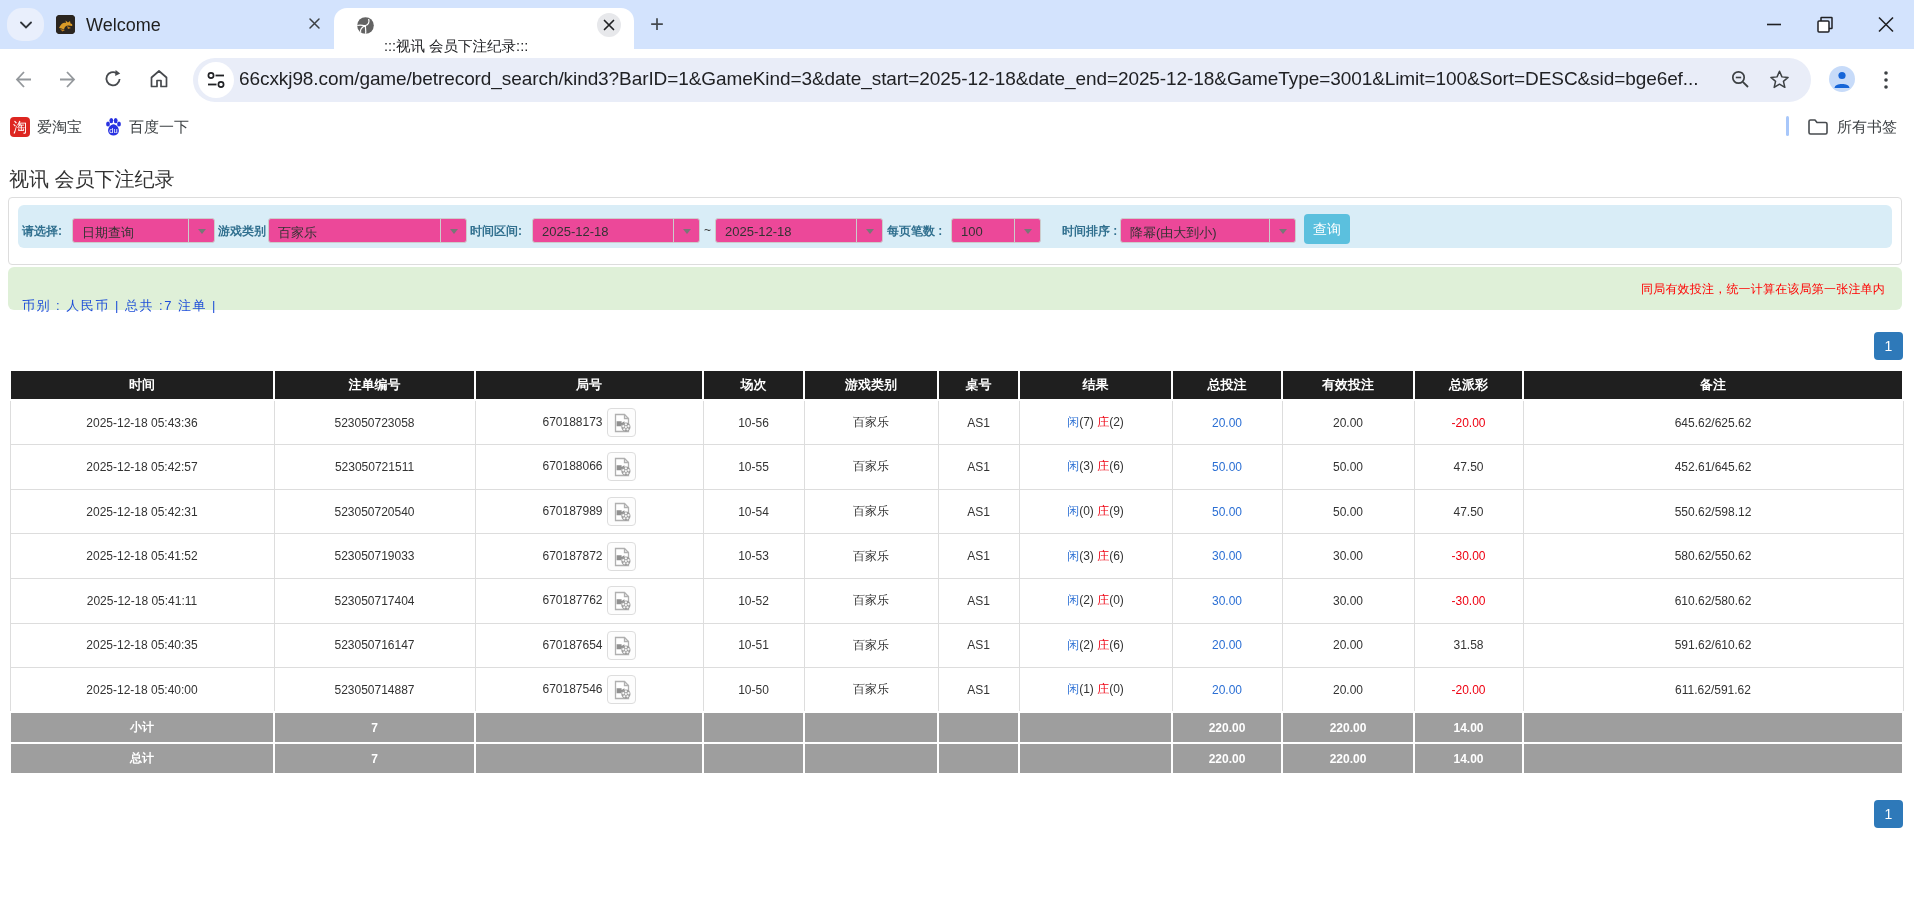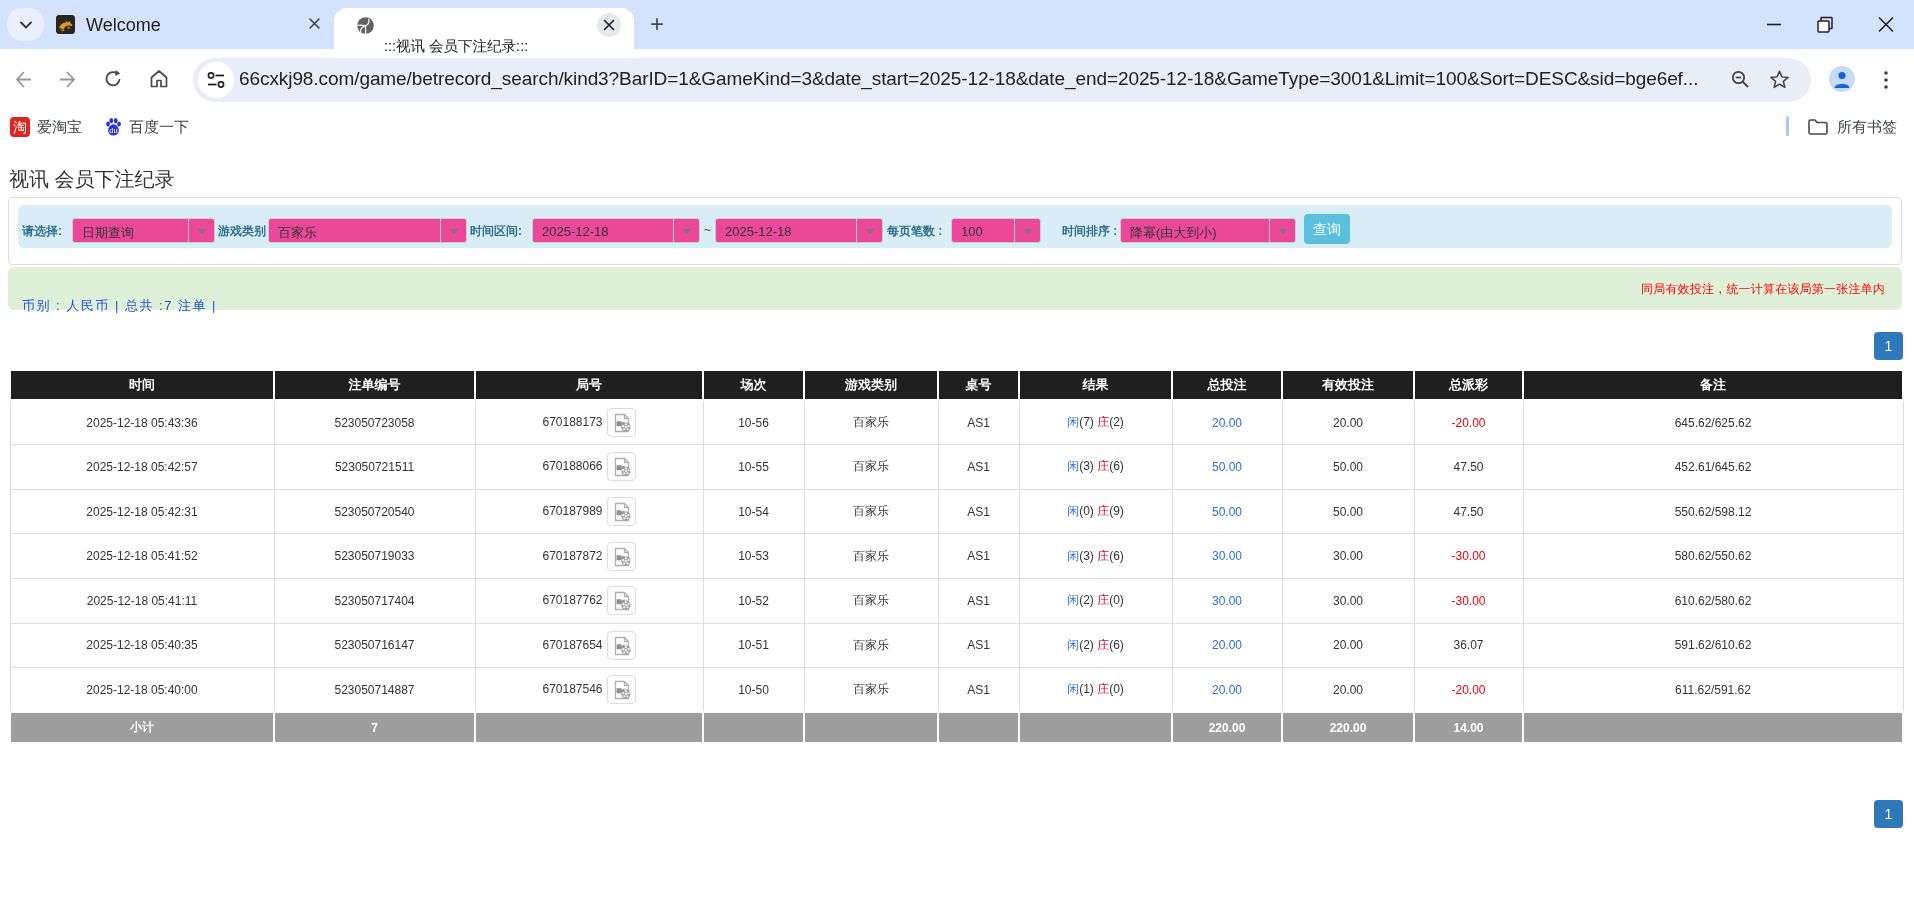--- a/index.html
+++ b/index.html
@@ -366,21 +366,21 @@
               <circle cx="13.3" cy="17.35" r="1.15" fill="#f6f6f6"></circle>
               <circle cx="16.5" cy="17.35" r="1.15" fill="#f6f6f6"></circle>
               <circle cx="17.5" cy="14.25" r="1.15" fill="#f6f6f6"></circle>
             </svg></span></td>
         <td>10-51</td>
         <td>百家乐</td>
         <td>AS1</td>
         <td><span class="blu">闲</span>(2) <span class="red">庄</span>(6)</td>
         <td class="blu">20.00</td>
         <td>20.00</td>
-        <td>36.07</td>
+        <td>31.58</td>
         <td>591.62/610.62</td>
       </tr>
 <tr>
         <td>2025-12-18 05:40:00</td>
         <td>523050714887</td>
         <td>670187546<span class="vbtn"><svg width="22" height="22" viewBox="0 0 22 22" style="margin:3px;">
               <path d="M4.5 2.5 H13.5 L17.5 6.5 V19.5 H4.5 Z" fill="#fff" stroke="#b0b0b0" stroke-width="1.3"></path>
               <path d="M13.5 2.5 V6.5 H17.5" fill="none" stroke="#b0b0b0" stroke-width="1.3"></path>
               <path d="M5.6 9.3 H10.6 V10.9 L13.4 9.3 V14.3 L10.6 12.7 V14.3 H5.6 Z" fill="#909090"></path>
               <circle cx="14.9" cy="15.1" r="4.6" fill="#9d9d9d"></circle>
@@ -406,15 +406,28 @@
         <td></td>
         <td></td>
         <td></td>
         <td></td>
         <td></td>
         <td>220.00</td>
         <td>220.00</td>
         <td>14.00</td>
         <td></td>
       </tr>
+<tr class="sum">
+        <td>总计</td>
+        <td>7</td>
+        <td></td>
+        <td></td>
+        <td></td>
+        <td></td>
+        <td></td>
+        <td>220.00</td>
+        <td>220.00</td>
+        <td>14.00</td>
+        <td></td>
+      </tr>
 </tbody>
   </table>
 <div class="pagbtn" style="left:1874px;top:800px;">1</div>
 
 </body></html>

